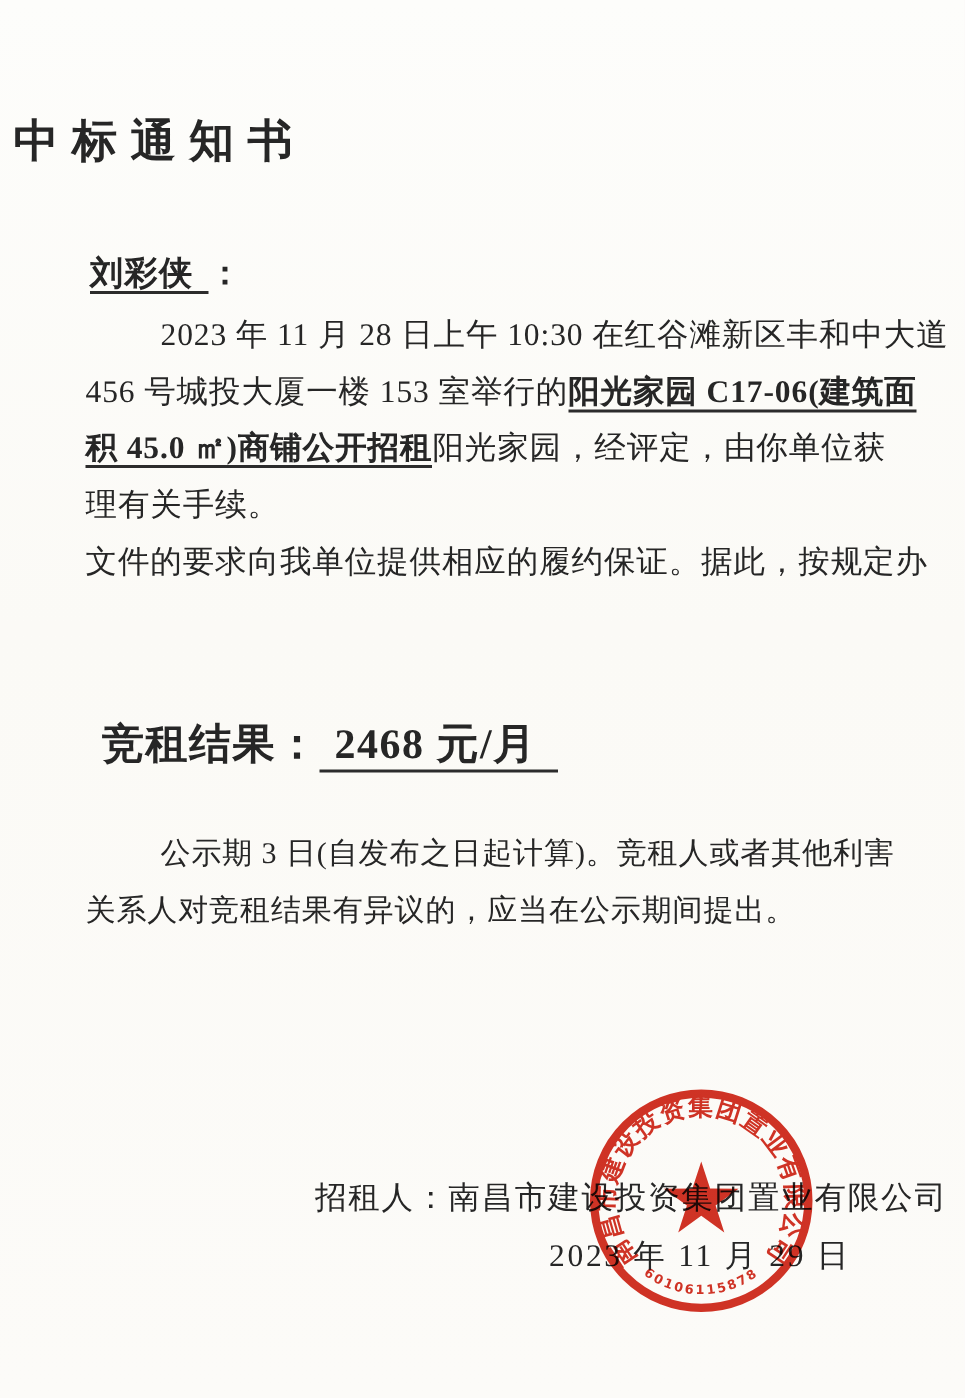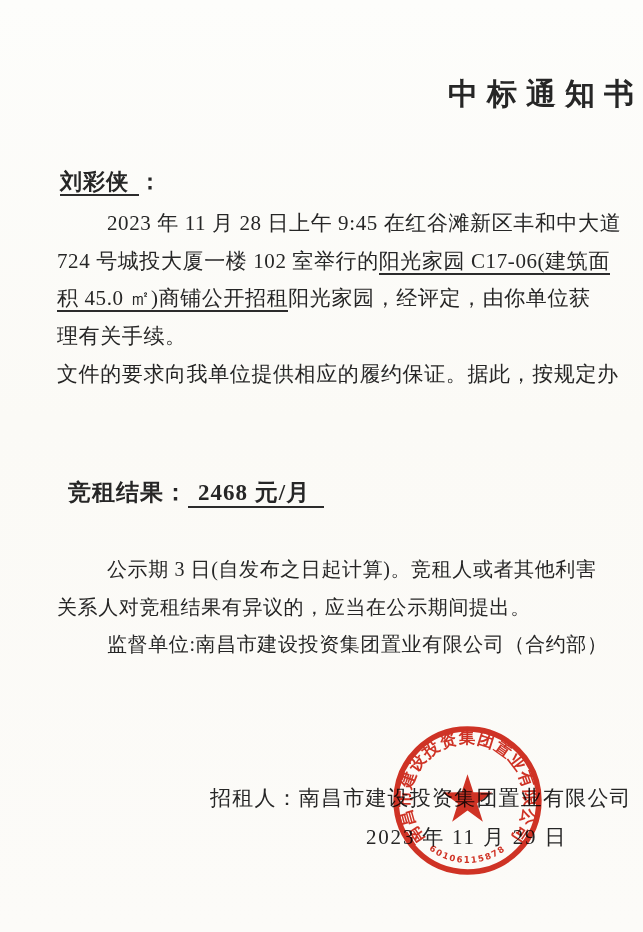--- a/index.html
+++ b/index.html
@@ -4,30 +4,30 @@
 <style>
   html,body{margin:0;padding:0;background:#fbfaf7;}
   .page{
     position:relative;width:643px;height:932px;overflow:hidden;
     background:linear-gradient(180deg,#fdfdfb 0%,#fbfaf6 45%,#fcfbf8 100%);
     font-family:"Liberation Serif","DejaVu Serif",serif;
     color:#262626;
   }
   .doc-title{
     position:absolute;top:74px;left:0;width:100%;
-    text-align:right;font-size:30px;font-weight:bold;letter-spacing:9px;
+    text-align:left;font-size:30px;font-weight:bold;letter-spacing:9px;
     text-indent:9px; 
   }
   .addressee{position:absolute;left:60px;top:167px;font-size:22px;font-weight:bold;letter-spacing:1px;}
   .addressee .name{border-bottom:2px solid #2c2c2c;padding-right:10px;}
   .body-par{position:absolute;left:57px;top:205px;width:530px;font-size:21px;letter-spacing:0.6px;}
   .body-par .line{height:37.7px;line-height:37.7px;white-space:nowrap;}
   .indent{padding-left:50px;}
-  .emph{font-weight:normal;border-bottom:2px solid #2c2c2c;text-align:right;}
-  .result-line{position:absolute;left:68px;top:477px;font-size:23px;font-weight:bold;letter-spacing:1px;}
+  .emph{font-weight:bold;border-bottom:2px solid #2c2c2c;text-align:right;}
+  .result-line{position:absolute;left:68px;top:477px;font-size:28px;font-weight:bold;letter-spacing:1px;}
   .result-line .value{border-bottom:2px solid #2c2c2c;padding:0 14px 1px 10px;}
   .publicity{position:absolute;left:57px;top:551px;width:530px;font-size:20px;letter-spacing:0.6px;}
   .publicity .line{height:37.5px;line-height:37.5px;white-space:nowrap;}
   .sig-issuer{position:absolute;left:210px;top:784px;font-size:21px;letter-spacing:1.2px;}
   .sig-date{position:absolute;left:366px;top:823px;font-size:21px;letter-spacing:1.8px;}
   .stamp{
     position:absolute;left:381px;top:714px;width:173px;height:173px;
     mix-blend-mode:multiply;opacity:0.93;
   }
 </style>
@@ -36,35 +36,34 @@
 
 <div class="page">
 
   <div class="doc-title">中标通知书</div>
 
   <div class="addressee">
     <span class="name">刘彩侠</span><span>：</span>
   </div>
 
   <div class="body-par">
-    <div class="line indent">2023 年 11 月 28 日上午 9:45 在红谷滩新区丰和中大道</div>
-    <div class="line"><span>724 号城投大厦一楼 102 室举行的</span><span class="emph">阳光家园 C17-06(建筑面</span></div>
+    <div class="line indent">2023 年 11 月 28 日上午 10:30 在红谷滩新区丰和中大道</div>
+    <div class="line"><span>456 号城投大厦一楼 153 室举行的</span><span class="emph">阳光家园 C17-06(建筑面</span></div>
     <div class="line"><span class="emph">积 45.0 ㎡)商铺公开招租</span><span>阳光家园，经评定，由你单位获</span></div>
     <div class="line">理有关手续。</div>
     <div class="line">文件的要求向我单位提供相应的履约保证。据此，按规定办</div>
   </div>
 
   <div class="result-line">
     <span>竞租结果：</span><span class="value">2468 元/月</span>
   </div>
 
   <div class="publicity">
     <div class="line indent">公示期 3 日(自发布之日起计算)。竞租人或者其他利害</div>
     <div class="line">关系人对竞租结果有异议的，应当在公示期间提出。</div>
-    <div class="line indent">监督单位:南昌市建设投资集团置业有限公司（合约部）</div>
   </div>
 
   <div class="sig-issuer">招租人：南昌市建设投资集团置业有限公司</div>
   <div class="sig-date">2023 年 11 月 29 日</div>
 
   <svg class="stamp" viewBox="-86 -86 172 172">
     <circle r="71" fill="none" stroke-width="5.5" stroke="#cf2315"></circle>
     <path id="sealArcTop" d="M -44.9,35.1 A 57,57 0 1 1 44.9,35.1" fill="none"></path>
     <path id="sealArcBottom" d="M -39.9,47.5 A 62,62 0 0 0 39.9,47.5" fill="none"></path>
     <path d="M0,-26 L5.88,-8.09 L24.73,-8.03 L9.51,3.09 L15.28,21.03 L0,10 L-15.28,21.03 L-9.51,3.09 L-24.73,-8.03 L-5.88,-8.09 Z" fill="#cf2315"></path>

